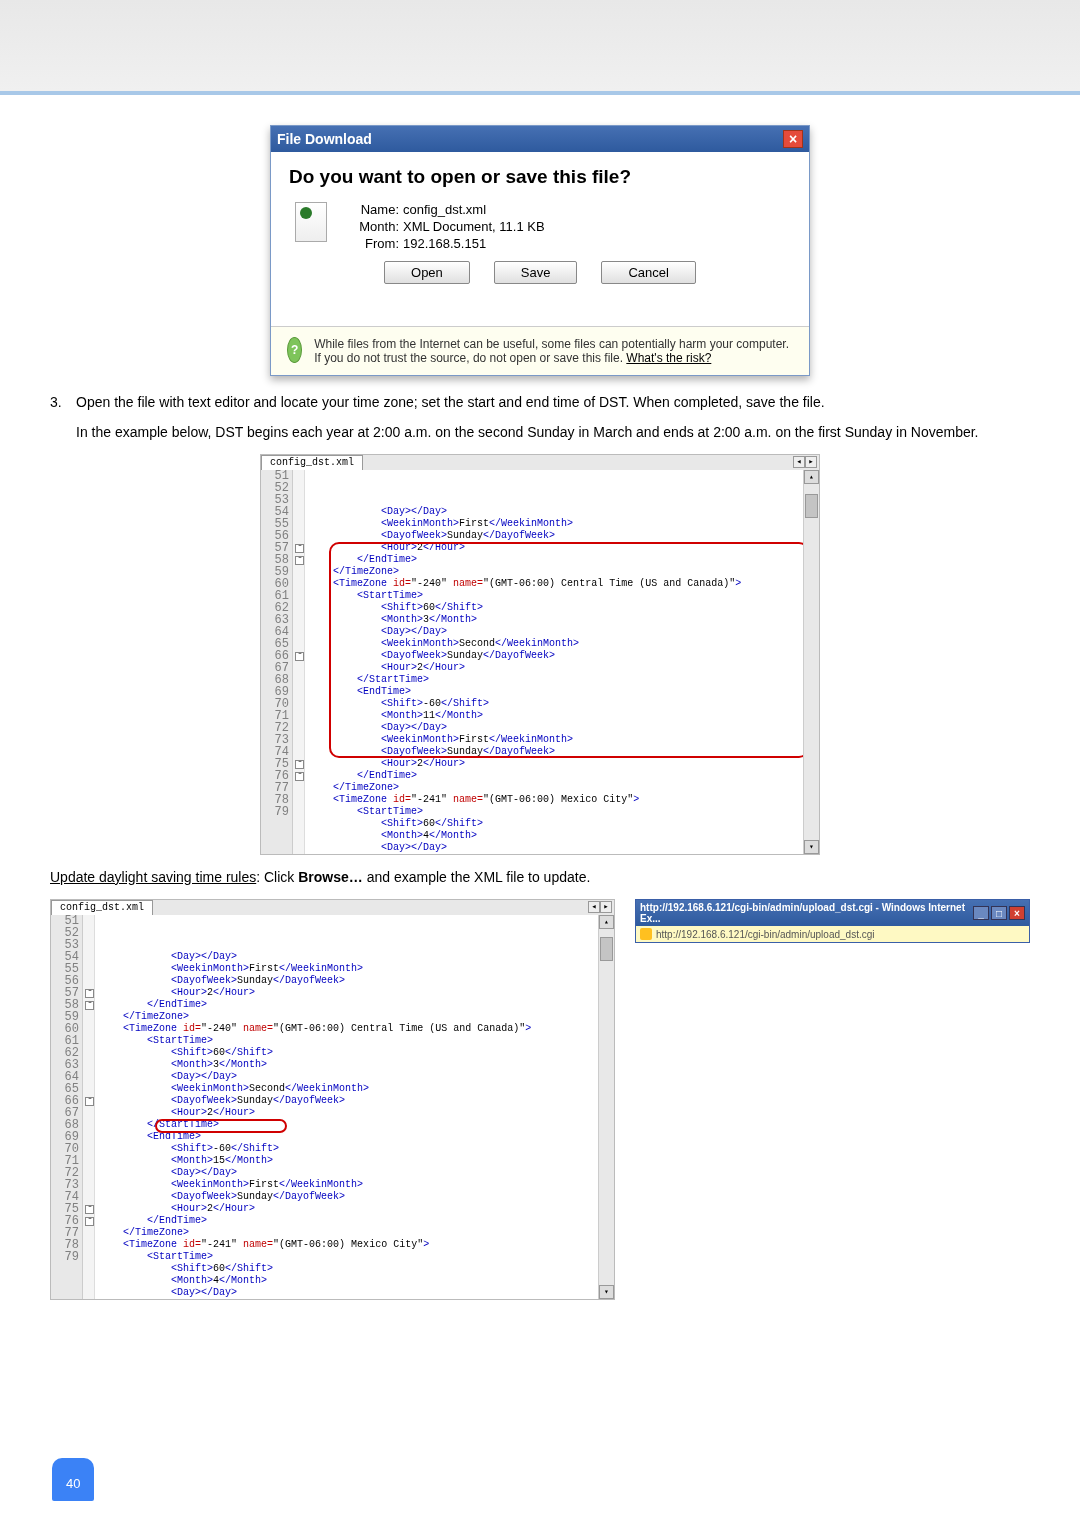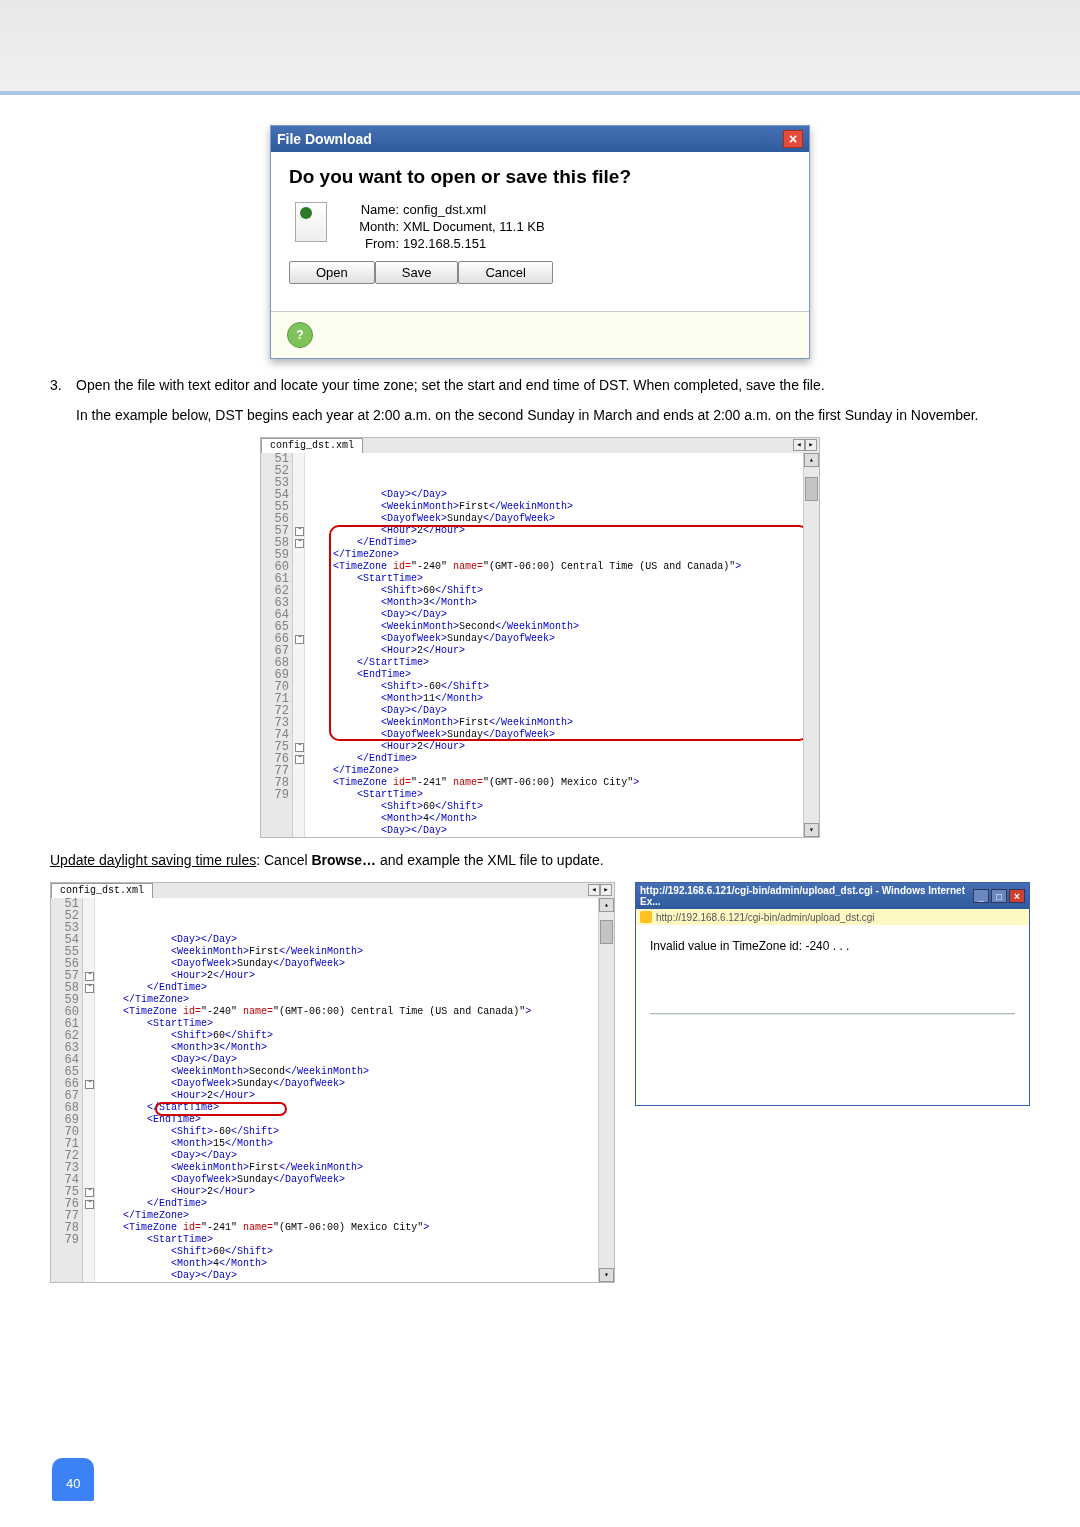--- a/index.html
+++ b/index.html
@@ -75,22 +75,23 @@
       position: absolute;
       top: 4px; left: 4px; width: 12px; height: 12px;
       background: #2a7a2a;
       border-radius: 50%;
     }
     .dialog-fields { font-size: 13px; }
     .dialog-fields div { display: flex; gap: 4px; margin-bottom: 2px; }
     .dialog-fields .lbl { width: 46px; text-align: right; }
     .dialog-btns {
       display: flex;
-      gap: 0;
-      margin: 6px 0 13px 0;
+      gap: 24px;
+      justify-content: center;
+      margin: 6px 0 28px 0;
     }
     .btn {
       border: 1px solid #888;
       background: linear-gradient(#fff,#e0e0e0);
       padding: 3px 26px;
       font-size: 13px;
       cursor: pointer;
       border-radius: 2px;
     }
     .dialog-warn {
@@ -314,20 +315,24 @@
           </div>
         </div>
         <div class="dialog-btns">
           <button class="btn">Open</button>
           <button class="btn">Save</button>
           <button class="btn">Cancel</button>
         </div>
       </div>
       <div class="dialog-warn">
         <div class="warn-icon">?</div>
+        <div class="warn-text">
+          <span>While files from the Internet can be useful, some files can potentially harm your computer. If you do not trust the source, do not open or save this file.</span>
+          <a href="#">What's the risk?</a>
+        </div>
       </div>
     </div>
 
     <div class="step3">
       <div class="step3-num">3.</div>
       <div>Open the file with text editor and locate your time zone; set the start and end time of DST.  When completed, save the file.</div>
     </div>
     <div class="indented-para">In the example below, DST begins each year at 2:00 a.m. on the second Sunday in March and ends at 2:00 a.m. on the first Sunday in November.</div>
 
     <div class="editor">
@@ -406,21 +411,21 @@
         <div class="ln">            <span class="tag">&lt;Day</span><span class="tag">&gt;</span><span class="tag">&lt;/Day</span><span class="tag">&gt;</span></div><div class="ln">            <span class="tag">&lt;WeekinMonth</span><span class="tag">&gt;</span>First<span class="tag">&lt;/WeekinMonth</span><span class="tag">&gt;</span></div><div class="ln">            <span class="tag">&lt;DayofWeek</span><span class="tag">&gt;</span>Sunday<span class="tag">&lt;/DayofWeek</span><span class="tag">&gt;</span></div><div class="ln">            <span class="tag">&lt;Hour</span><span class="tag">&gt;</span>2<span class="tag">&lt;/Hour</span><span class="tag">&gt;</span></div><div class="ln">        <span class="tag">&lt;/EndTime</span><span class="tag">&gt;</span></div><div class="ln">    <span class="tag">&lt;/TimeZone</span><span class="tag">&gt;</span></div><div class="ln">    <span class="tag">&lt;TimeZone</span> <span class="attr">id=</span><span class="txt">"-240"</span> <span class="attr">name=</span><span class="txt">"(GMT-06:00) Central Time (US and Canada)"</span><span class="tag">&gt;</span></div><div class="ln">        <span class="tag">&lt;StartTime</span><span class="tag">&gt;</span></div><div class="ln">            <span class="tag">&lt;Shift</span><span class="tag">&gt;</span>60<span class="tag">&lt;/Shift</span><span class="tag">&gt;</span></div><div class="ln">            <span class="tag">&lt;Month</span><span class="tag">&gt;</span>3<span class="tag">&lt;/Month</span><span class="tag">&gt;</span></div><div class="ln">            <span class="tag">&lt;Day</span><span class="tag">&gt;</span><span class="tag">&lt;/Day</span><span class="tag">&gt;</span></div><div class="ln">            <span class="tag">&lt;WeekinMonth</span><span class="tag">&gt;</span>Second<span class="tag">&lt;/WeekinMonth</span><span class="tag">&gt;</span></div><div class="ln">            <span class="tag">&lt;DayofWeek</span><span class="tag">&gt;</span>Sunday<span class="tag">&lt;/DayofWeek</span><span class="tag">&gt;</span></div><div class="ln">            <span class="tag">&lt;Hour</span><span class="tag">&gt;</span>2<span class="tag">&lt;/Hour</span><span class="tag">&gt;</span></div><div class="ln">        <span class="tag">&lt;/StartTime</span><span class="tag">&gt;</span></div><div class="ln">        <span class="tag">&lt;EndTime</span><span class="tag">&gt;</span></div><div class="ln">            <span class="tag">&lt;Shift</span><span class="tag">&gt;</span>-60<span class="tag">&lt;/Shift</span><span class="tag">&gt;</span></div><div class="ln">            <span class="tag">&lt;Month</span><span class="tag">&gt;</span>11<span class="tag">&lt;/Month</span><span class="tag">&gt;</span></div><div class="ln">            <span class="tag">&lt;Day</span><span class="tag">&gt;</span><span class="tag">&lt;/Day</span><span class="tag">&gt;</span></div><div class="ln">            <span class="tag">&lt;WeekinMonth</span><span class="tag">&gt;</span>First<span class="tag">&lt;/WeekinMonth</span><span class="tag">&gt;</span></div><div class="ln">            <span class="tag">&lt;DayofWeek</span><span class="tag">&gt;</span>Sunday<span class="tag">&lt;/DayofWeek</span><span class="tag">&gt;</span></div><div class="ln">            <span class="tag">&lt;Hour</span><span class="tag">&gt;</span>2<span class="tag">&lt;/Hour</span><span class="tag">&gt;</span></div><div class="ln">        <span class="tag">&lt;/EndTime</span><span class="tag">&gt;</span></div><div class="ln">    <span class="tag">&lt;/TimeZone</span><span class="tag">&gt;</span></div><div class="ln">    <span class="tag">&lt;TimeZone</span> <span class="attr">id=</span><span class="txt">"-241"</span> <span class="attr">name=</span><span class="txt">"(GMT-06:00) Mexico City"</span><span class="tag">&gt;</span></div><div class="ln">        <span class="tag">&lt;StartTime</span><span class="tag">&gt;</span></div><div class="ln">            <span class="tag">&lt;Shift</span><span class="tag">&gt;</span>60<span class="tag">&lt;/Shift</span><span class="tag">&gt;</span></div><div class="ln">            <span class="tag">&lt;Month</span><span class="tag">&gt;</span>4<span class="tag">&lt;/Month</span><span class="tag">&gt;</span></div><div class="ln">            <span class="tag">&lt;Day</span><span class="tag">&gt;</span><span class="tag">&lt;/Day</span><span class="tag">&gt;</span></div></div>
         <div class="editor-vscroll">
           <div class="vscroll-btn">▴</div>
           <div class="vscroll-thumb" style="top:24px"></div>
           <div class="vscroll-btn" style="position:absolute;bottom:0;left:0;right:0">▾</div>
         </div>
       </div>
     </div>
 
     <div style="margin:6px 0 14px 0">
-      <span class="underline">Update daylight saving time rules</span><span>: Cancel </span><b>Browse…</b><span> and example the XML file to update.</span>
+      <span class="underline">Update daylight saving time rules</span><span>: Click </span><b>Browse…</b><span> and example the XML file to update.</span>
     </div>
 
     <div class="row2">
       <div class="panel-left">
         <div class="editor" style="width:100%;margin:0">
           <div class="editor-tabbar">
             <div class="editor-tab">config_dst.xml</div>
             <div class="editor-scroll">
               <div class="scroll-btn">◂</div>
               <div class="scroll-btn">▸</div>
@@ -507,23 +512,19 @@
             <div class="wbtns">
               <div class="wbtn">_</div>
               <div class="wbtn">□</div>
               <div class="wbtn close">×</div>
             </div>
           </div>
           <div class="ie-addr">
             <div class="ico"></div>
             <span>http://192.168.6.121/cgi-bin/admin/upload_dst.cgi</span>
           </div>
-          <div class="ie-body">
-            <div>Invalid value in TimeZone id: -240 . . .</div>
-            <div class="ie-sep"></div>
-          </div>
         </div>
       </div>
     </div>
 
   </div>
   <div class="page-num">40</div>
 </div>
 
 </body></html>

